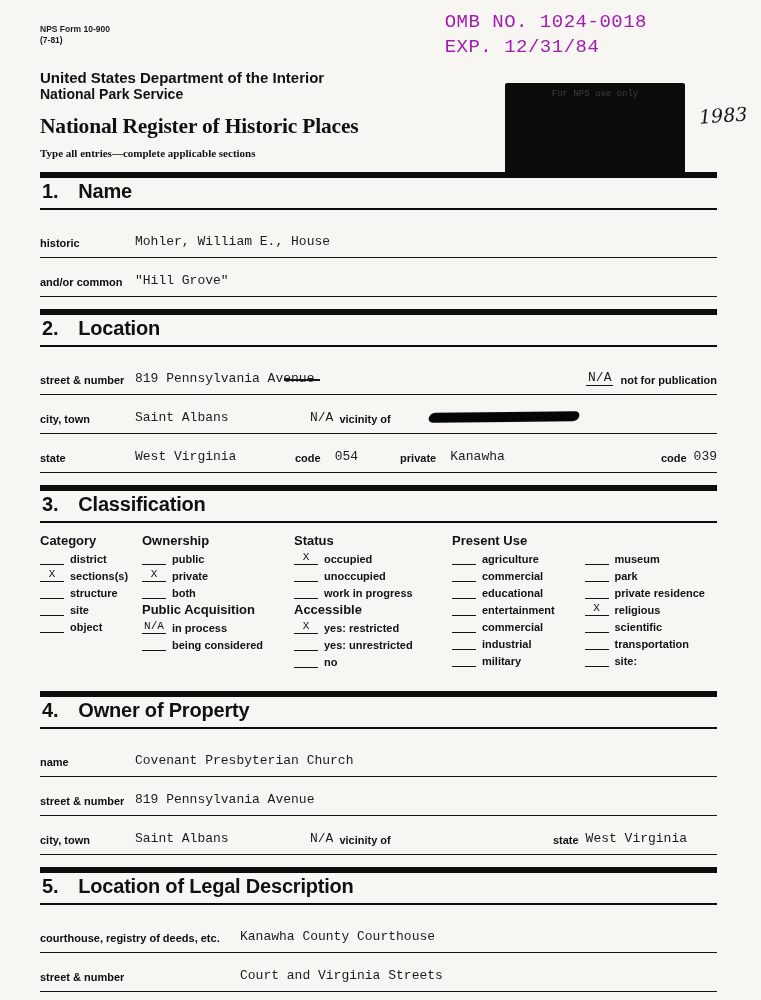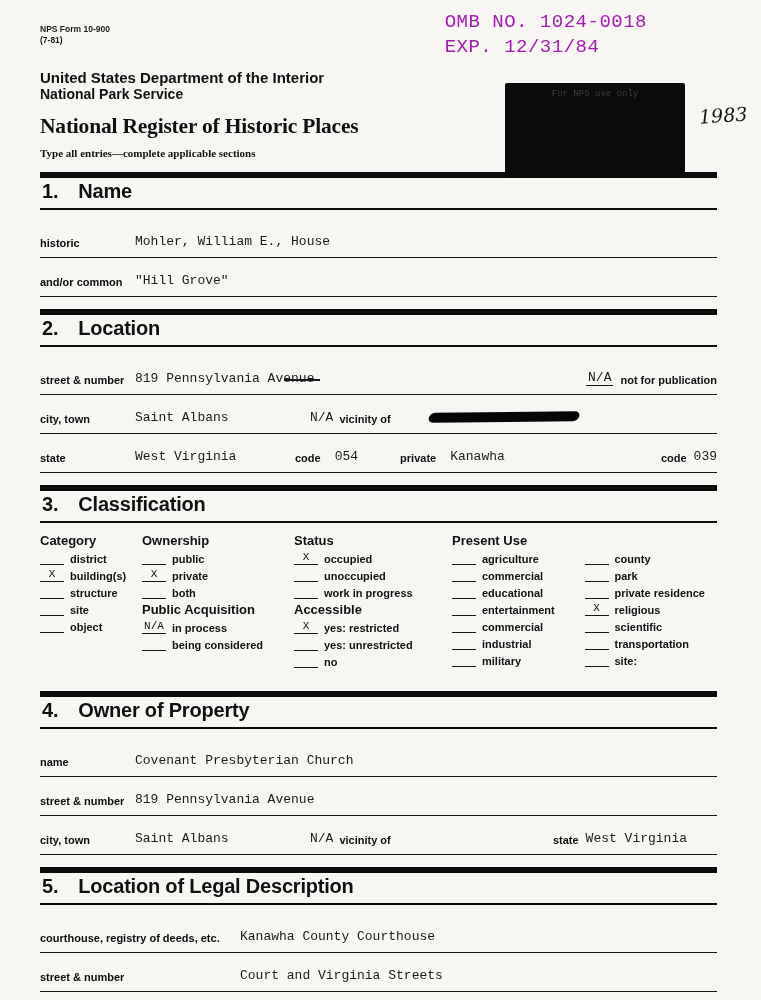--- a/index.html
+++ b/index.html
@@ -175,21 +175,21 @@
     <div class="classif">
 
       <div class="ccol c1">
         <div class="ctitle">Category</div>
         <div class="chk">
             <span class="blankline"></span>
             <span class="clbl">district</span>
           </div>
         <div class="chk">
             <span class="blankline">X</span>
-            <span class="clbl">building(s)</span>
+            <span class="clbl">sections(s)</span>
           </div>
         <div class="chk">
             <span class="blankline"></span>
             <span class="clbl">structure</span>
           </div>
         <div class="chk">
             <span class="blankline"></span>
             <span class="clbl">site</span>
           </div>
         <div class="chk">
@@ -281,21 +281,21 @@
                 <span class="clbl">industrial</span>
               </div>
             <div class="chk">
                 <span class="blankline"></span>
                 <span class="clbl">military</span>
               </div>
           </div>
           <div>
             <div class="chk">
                 <span class="blankline"></span>
-                <span class="clbl">county</span>
+                <span class="clbl">museum</span>
               </div>
             <div class="chk">
                 <span class="blankline"></span>
                 <span class="clbl">park</span>
               </div>
             <div class="chk">
                 <span class="blankline"></span>
                 <span class="clbl">private residence</span>
               </div>
             <div class="chk">

